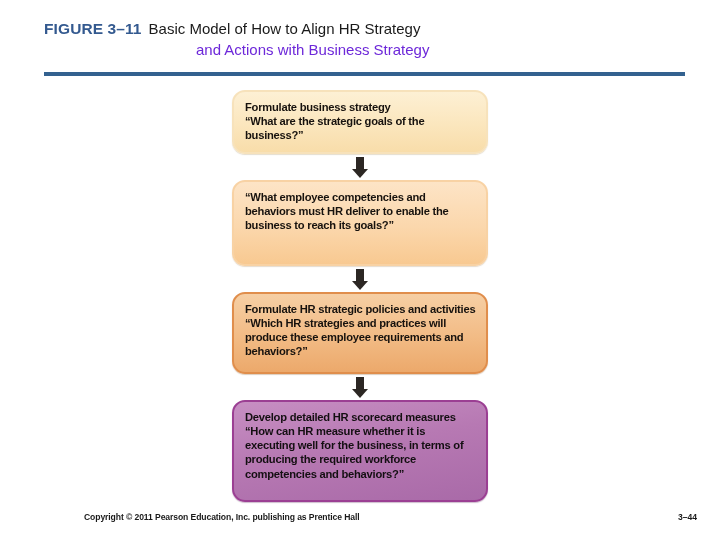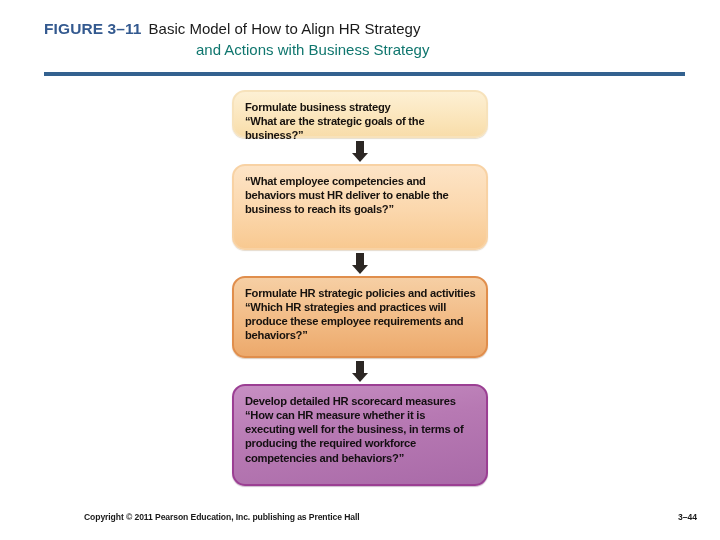--- a/index.html
+++ b/index.html
@@ -38,21 +38,21 @@
     font-size: 15px;
     font-weight: normal;
     color: #1a1a1a;
     padding-left: 7px;
   }
   #figure-title-line2 {
     display: block;
     font-family: "Liberation Sans", sans-serif;
     font-size: 15px;
     font-weight: normal;
-    color: #0f766e;
+    color: #6d28d9;
     margin-top: 3px;
     padding-left: 152px;
     white-space: nowrap;
   }
   #header-rule {
     position: absolute;
     left: 44px;
     top: 72px;
     width: 641px;
     height: 4px;
@@ -88,21 +88,21 @@
     font-family: "Liberation Sans", sans-serif;
     font-weight: bold;
     font-size: 11.2px;
     line-height: 14.2px;
     color: #17120e;
     letter-spacing: -0.25px;
   }
 
   
   #flow-box-1 {
-    height: 48px;
+    height: 64px;
     background: linear-gradient(180deg, #fdf0d4 0%, #fbe6bd 55%, #f8ddaa 100%);
     border: 2px solid #f7e2bb;
     box-shadow: 0 1px 1px rgba(150,120,60,0.25);
   }
   
   #flow-box-2 {
     height: 86px;
     background: linear-gradient(180deg, #fde4c6 0%, #fbd7ac 55%, #f8c991 100%);
     border: 2px solid #f8d2a4;
     box-shadow: 0 1px 1px rgba(150,110,60,0.25);

